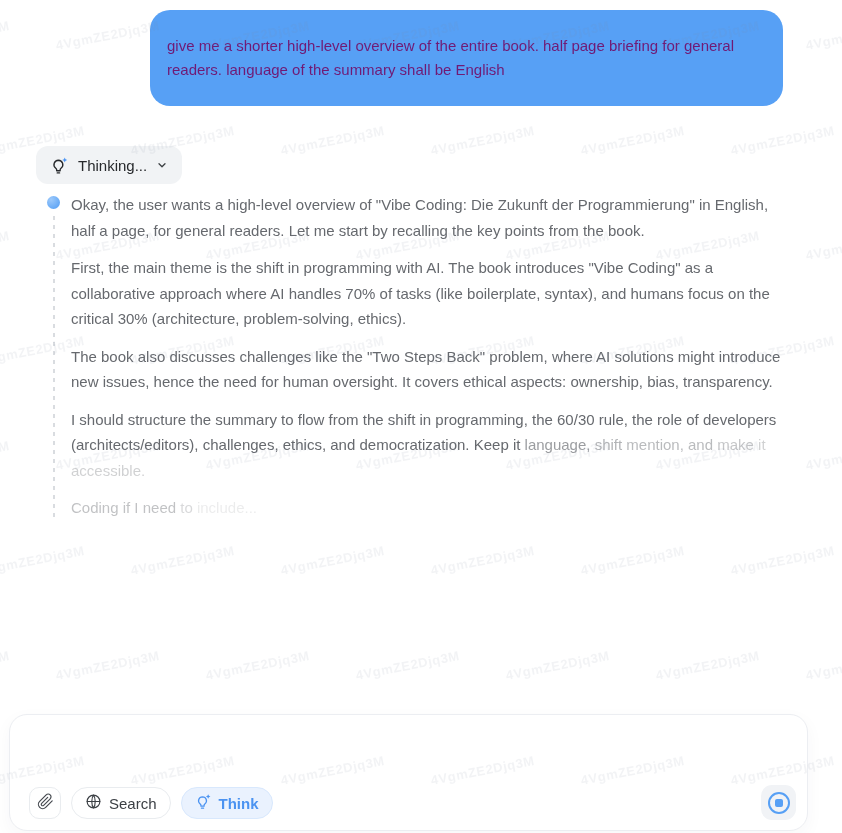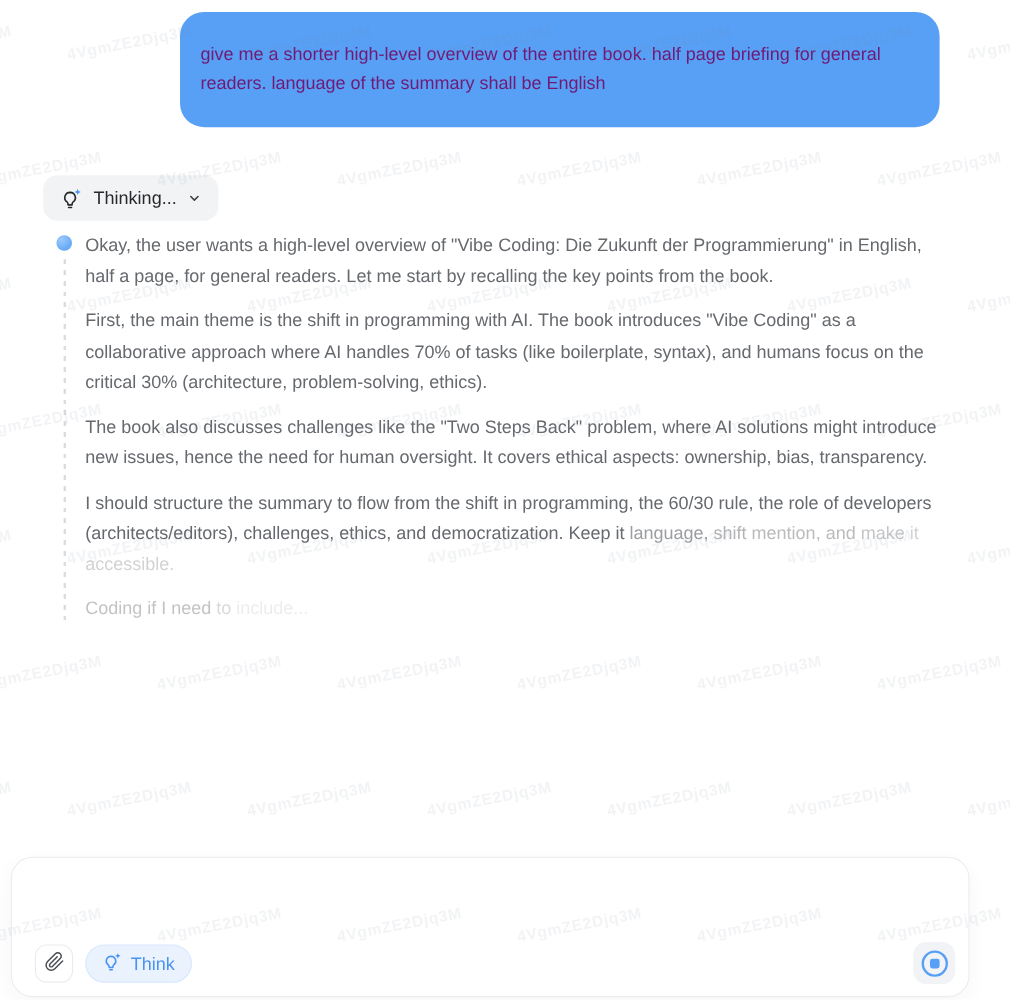--- a/index.html
+++ b/index.html
@@ -85,20 +85,21 @@
   }
   .pill-btn {
     height:32px; display:flex; align-items:center; gap:7px; padding:0 13px;
     background:#fff; border:1px solid #e9ecef; border-radius:16px;
     font-family:inherit; font-size:15px; color:#3b3f44; cursor:pointer;
   }
   .think-btn {
     background:var(--think-bg,#eaf2fe);
     border-color:#d8e8fd;
     color:var(--think-text,#4b93f1);
+    font-weight:bold;
   }
   .stop-btn {
     position:absolute; right:11px; bottom:10px;
     width:35px; height:35px; border:none; border-radius:11px;
     background:#f1f3f6; display:flex; align-items:center; justify-content:center; cursor:pointer;
   }
   .stop-circle {
     width:22px; height:22px; border:2px solid var(--accent,#57a0f5); border-radius:50%;
     display:flex; align-items:center; justify-content:center;
   }
@@ -149,20 +150,30 @@
 
   <div class="composer-actions">
     <button class="icon-btn">
       <span>
         <svg width="17" height="17" viewBox="0 0 24 24" fill="none" stroke="#474b51" stroke-width="1.7" stroke-linecap="round" stroke-linejoin="round">
           <path d="M21.44 11.05l-9.19 9.19a6 6 0 0 1-8.49-8.49l9.19-9.19a4 4 0 1 1 5.66 5.66l-9.2 9.19a2 2 0 0 1-2.83-2.83l8.49-8.48"></path>
         </svg>
       </span>
     </button>
 
+    <button class="pill-btn">
+      <span>
+        <svg width="17" height="17" viewBox="0 0 24 24" fill="none" stroke="#3b3f44" stroke-width="1.6" stroke-linecap="round" stroke-linejoin="round">
+          <circle cx="12" cy="12" r="9"></circle>
+          <path d="M3 12h18"></path>
+          <path d="M12 3c3.2 3.6 3.2 14.4 0 18c-3.2-3.6-3.2-14.4 0-18z"></path>
+        </svg>
+      </span>
+      <span>Search</span>
+    </button>
 
     <button class="pill-btn think-btn">
       <span>
         <svg width="17" height="17" viewBox="0 0 24 24" fill="none" stroke="#4b93f1" stroke-width="1.8" stroke-linecap="round" stroke-linejoin="round">
           <path d="M10.6 5.4a5.6 5.6 0 0 0-3.3 10.1c.7.5 1.1 1.2 1.1 2v1.1h4.4v-1.1c0-.8.4-1.5 1.1-2a5.6 5.6 0 0 0-3.3-10.1z"></path>
           <path d="M9.1 21.4h3"></path>
           <path d="M18.6 1.8l1 2.2 2.2 1-2.2 1-1 2.2-1-2.2-2.2-1 2.2-1z" fill="#4b94f2" stroke="none"></path>
         </svg>
       </span>
       <span>Think</span>

